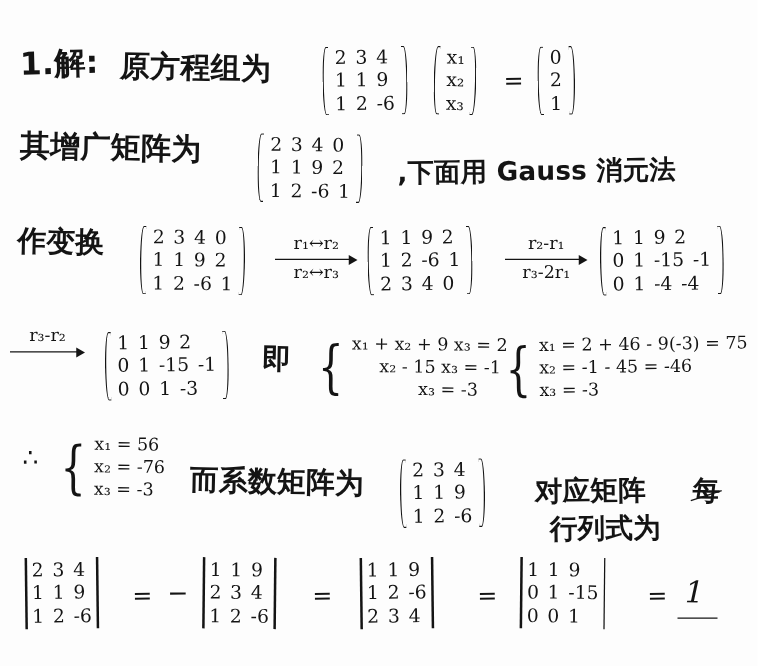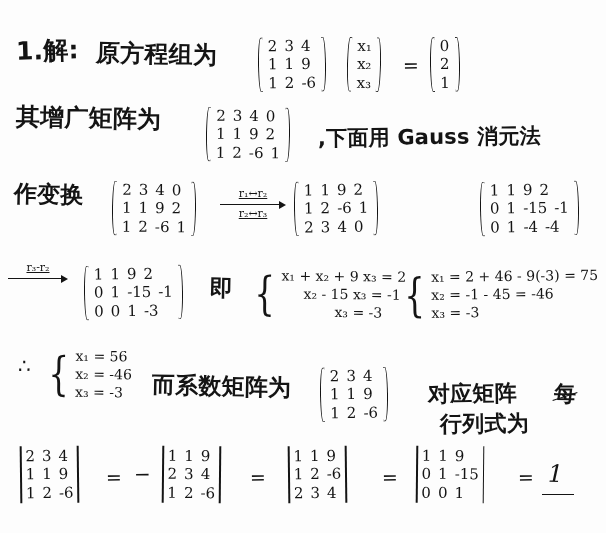--- a/index.html
+++ b/index.html
@@ -120,24 +120,23 @@
     font-family: "DejaVu Serif", serif;
   }
   
   .arrow {
     position: absolute;
     font-family: "DejaVu Serif", serif;
     color: #141414;
     text-align: center;
   }
   .arrow .top, .arrow .bot {
-    font-size: 11px;
+    font-size: 14px;
     white-space: pre;
     line-height: 1.1;
-    text-decoration: underline;
   }
   .arrow .shaft {
     position: relative;
     height: 8px;
   }
   .arrow .shaft::before {
     content: "";
     position: absolute;
     left: 0; right: 6px; top: 4px;
     border-top: 1.4px solid #141414;
@@ -304,20 +303,25 @@
       <div class="mrow">
           <span>2</span>
           <span>3</span>
           <span>4</span>
           <span>0</span>
         </div>
     </div>
     <div class="bracket right"></div>
   </div>
 
+  <div class="arrow" style="left:404px; top:188px; width:66px;">
+    <div class="top">r₂-r₁</div>
+    <div class="shaft"></div>
+    <div class="bot">r₃-2r₁</div>
+  </div>
 
   <div class="matrix r3" style="left:478px; top:180px;">
     <div class="bracket left"></div>
     <div class="rows">
       <div class="mrow">
           <span>1</span>
           <span>1</span>
           <span>9</span>
           <span>2</span>
         </div>
@@ -387,21 +391,21 @@
       <div>x₃ = -3</div>
     </div>
   </div>
 
   <div class="hw r3" style="left:18px; top:356px; font-size:20px;">∴</div>
 
   <div class="system r4" style="left:44px; top:348px;">
     <div class="brace">{</div>
     <div class="eqs">
       <div>x₁ = 56</div>
-      <div>x₂ = -46</div>
+      <div>x₂ = -76</div>
       <div>x₃ = -3</div>
     </div>
   </div>
 
   <div class="hw cjk r2" style="left:152px; top:374px; font-size:23px;">而系数矩阵为</div>
 
   <div class="matrix r3" style="left:318px; top:366px;">
     <div class="bracket left"></div>
     <div class="rows">
       <div class="mrow">

